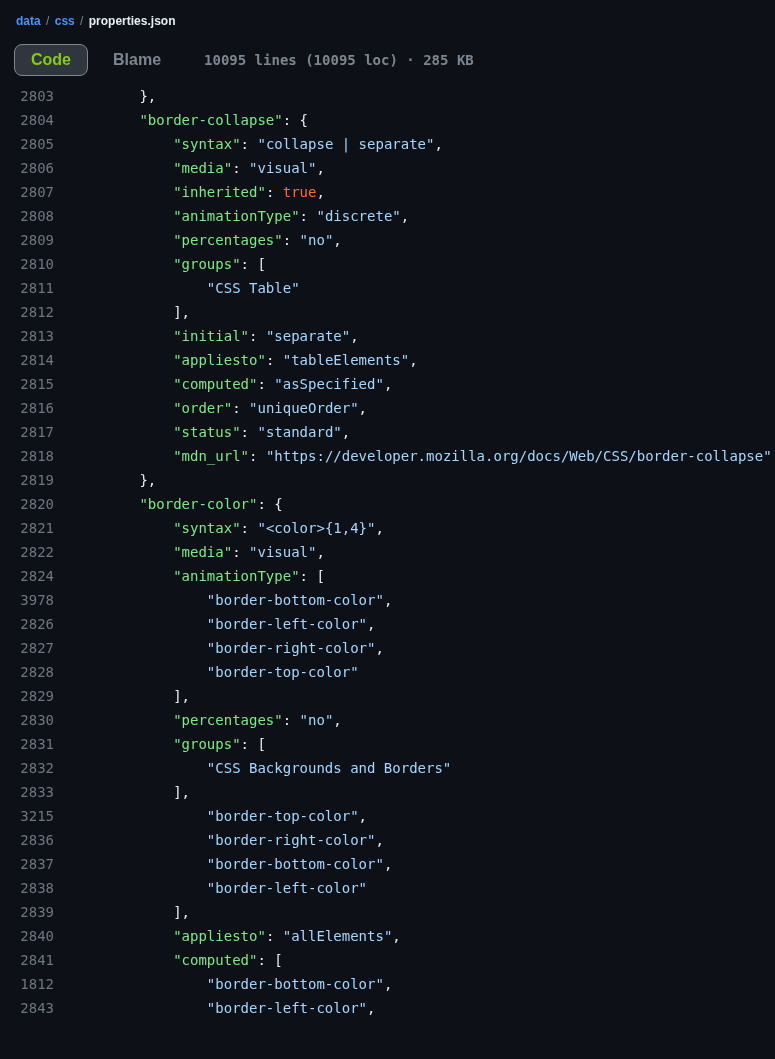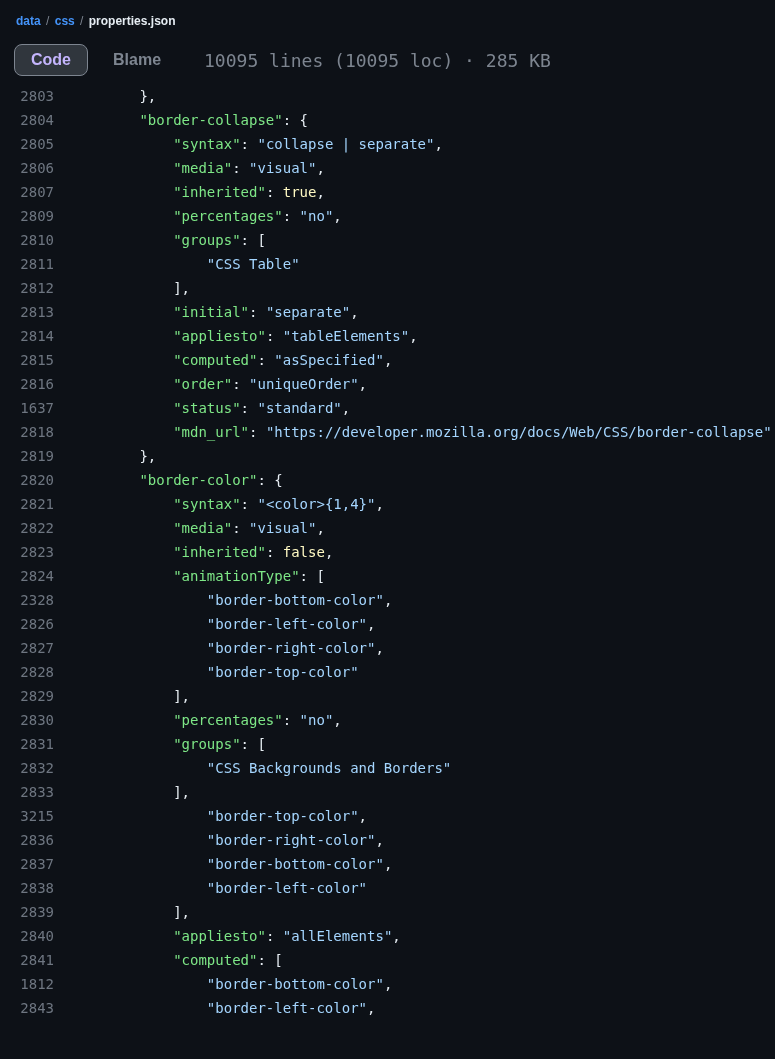--- a/index.html
+++ b/index.html
@@ -30,32 +30,33 @@
   .tabbtn {
     font-size: 16px;
     padding: 6px 16px;
     border-radius: 8px;
     cursor: pointer;
     font-weight: 600;
   }
   .tabbtn.active {
     background: #30363d;
     border: 1.5px solid #7d8590;
-    color: #c4b5fd;
+    color: #84cc16;
     text-align: center;
   }
   .tabbtn.inactive {
     color: #7d8590;
     border: 1.5px solid transparent;
   }
   .meta {
     color: #7d8590;
-    font-size: 18px;
+    font-size: 14px;
     font-family: ui-monospace, SFMono-Regular, Menlo, monospace;
     margin-left: 18px;
+    font-weight: bold;
   }
   .code {
     font-family: ui-monospace, SFMono-Regular, Menlo, Consolas, monospace;
     font-size: 14px;
     line-height: 24px;
     padding: 2px 0 8px 0;
   }
   .row { display: flex; white-space: pre; }
   .ln {
     width: 56px;
@@ -63,21 +64,21 @@
     color: #6e7681;
     padding-right: 18px;
     user-select: none;
     flex-shrink: 0;
     margin-left: 10px;
   }
   .content { flex: 1; }
   
   .k { color:#7ee787; }        
   .v { color:#a5d6ff; }        
-  .b { color:#fef9c3; }        
+  .b { color:#f97316; }        
   .p { color:#e6edf3; }        
   
 </style>
 </head>
 <body>
 
 <div class="container">
 
   <div class="breadcrumb">
     <a>data</a>
@@ -92,37 +93,37 @@
     <div class="tabbtn inactive">Blame</div>
     <div class="meta">10095 lines (10095 loc) · 285 KB</div>
   </div>
 
   <div class="code" id="code">
       <div class="row"><div class="ln">2803</div><div class="content"><span class="p">        </span><span class="p">},</span></div></div>
       <div class="row"><div class="ln">2804</div><div class="content"><span class="p">        </span><span class="k">"border-collapse"</span><span class="p">: {</span></div></div>
       <div class="row"><div class="ln">2805</div><div class="content"><span class="p">            </span><span class="k">"syntax"</span><span class="p">: </span><span class="v">"collapse | separate"</span><span class="p">,</span></div></div>
       <div class="row"><div class="ln">2806</div><div class="content"><span class="p">            </span><span class="k">"media"</span><span class="p">: </span><span class="v">"visual"</span><span class="p">,</span></div></div>
       <div class="row"><div class="ln">2807</div><div class="content"><span class="p">            </span><span class="k">"inherited"</span><span class="p">: </span><span class="b">true</span><span class="p">,</span></div></div>
+      <div class="row"><div class="ln">2808</div><div class="content"><span class="p">            </span><span class="k">"animationType"</span><span class="p">: </span><span class="v">"discrete"</span><span class="p">,</span></div></div>
       <div class="row"><div class="ln">2809</div><div class="content"><span class="p">            </span><span class="k">"percentages"</span><span class="p">: </span><span class="v">"no"</span><span class="p">,</span></div></div>
       <div class="row"><div class="ln">2810</div><div class="content"><span class="p">            </span><span class="k">"groups"</span><span class="p">: [</span></div></div>
       <div class="row"><div class="ln">2811</div><div class="content"><span class="p">                </span><span class="v">"CSS Table"</span></div></div>
       <div class="row"><div class="ln">2812</div><div class="content"><span class="p">            </span><span class="p">],</span></div></div>
       <div class="row"><div class="ln">2813</div><div class="content"><span class="p">            </span><span class="k">"initial"</span><span class="p">: </span><span class="v">"separate"</span><span class="p">,</span></div></div>
       <div class="row"><div class="ln">2814</div><div class="content"><span class="p">            </span><span class="k">"appliesto"</span><span class="p">: </span><span class="v">"tableElements"</span><span class="p">,</span></div></div>
       <div class="row"><div class="ln">2815</div><div class="content"><span class="p">            </span><span class="k">"computed"</span><span class="p">: </span><span class="v">"asSpecified"</span><span class="p">,</span></div></div>
       <div class="row"><div class="ln">2816</div><div class="content"><span class="p">            </span><span class="k">"order"</span><span class="p">: </span><span class="v">"uniqueOrder"</span><span class="p">,</span></div></div>
-      <div class="row"><div class="ln">1637</div><div class="content"><span class="p">            </span><span class="k">"status"</span><span class="p">: </span><span class="v">"standard"</span><span class="p">,</span></div></div>
+      <div class="row"><div class="ln">2817</div><div class="content"><span class="p">            </span><span class="k">"status"</span><span class="p">: </span><span class="v">"standard"</span><span class="p">,</span></div></div>
       <div class="row"><div class="ln">2818</div><div class="content"><span class="p">            </span><span class="k">"mdn_url"</span><span class="p">: </span><span class="v">"https://developer.mozilla.org/docs/Web/CSS/border-collapse"</span></div></div>
       <div class="row"><div class="ln">2819</div><div class="content"><span class="p">        </span><span class="p">},</span></div></div>
       <div class="row"><div class="ln">2820</div><div class="content"><span class="p">        </span><span class="k">"border-color"</span><span class="p">: {</span></div></div>
       <div class="row"><div class="ln">2821</div><div class="content"><span class="p">            </span><span class="k">"syntax"</span><span class="p">: </span><span class="v">"&lt;color&gt;{1,4}"</span><span class="p">,</span></div></div>
       <div class="row"><div class="ln">2822</div><div class="content"><span class="p">            </span><span class="k">"media"</span><span class="p">: </span><span class="v">"visual"</span><span class="p">,</span></div></div>
-      <div class="row"><div class="ln">2823</div><div class="content"><span class="p">            </span><span class="k">"inherited"</span><span class="p">: </span><span class="b">false</span><span class="p">,</span></div></div>
       <div class="row"><div class="ln">2824</div><div class="content"><span class="p">            </span><span class="k">"animationType"</span><span class="p">: [</span></div></div>
-      <div class="row"><div class="ln">2328</div><div class="content"><span class="p">                </span><span class="v">"border-bottom-color"</span><span class="p">,</span></div></div>
+      <div class="row"><div class="ln">3978</div><div class="content"><span class="p">                </span><span class="v">"border-bottom-color"</span><span class="p">,</span></div></div>
       <div class="row"><div class="ln">2826</div><div class="content"><span class="p">                </span><span class="v">"border-left-color"</span><span class="p">,</span></div></div>
       <div class="row"><div class="ln">2827</div><div class="content"><span class="p">                </span><span class="v">"border-right-color"</span><span class="p">,</span></div></div>
       <div class="row"><div class="ln">2828</div><div class="content"><span class="p">                </span><span class="v">"border-top-color"</span></div></div>
       <div class="row"><div class="ln">2829</div><div class="content"><span class="p">            </span><span class="p">],</span></div></div>
       <div class="row"><div class="ln">2830</div><div class="content"><span class="p">            </span><span class="k">"percentages"</span><span class="p">: </span><span class="v">"no"</span><span class="p">,</span></div></div>
       <div class="row"><div class="ln">2831</div><div class="content"><span class="p">            </span><span class="k">"groups"</span><span class="p">: [</span></div></div>
       <div class="row"><div class="ln">2832</div><div class="content"><span class="p">                </span><span class="v">"CSS Backgrounds and Borders"</span></div></div>
       <div class="row"><div class="ln">2833</div><div class="content"><span class="p">            </span><span class="p">],</span></div></div>
       <div class="row"><div class="ln">3215</div><div class="content"><span class="p">                </span><span class="v">"border-top-color"</span><span class="p">,</span></div></div>
       <div class="row"><div class="ln">2836</div><div class="content"><span class="p">                </span><span class="v">"border-right-color"</span><span class="p">,</span></div></div>

